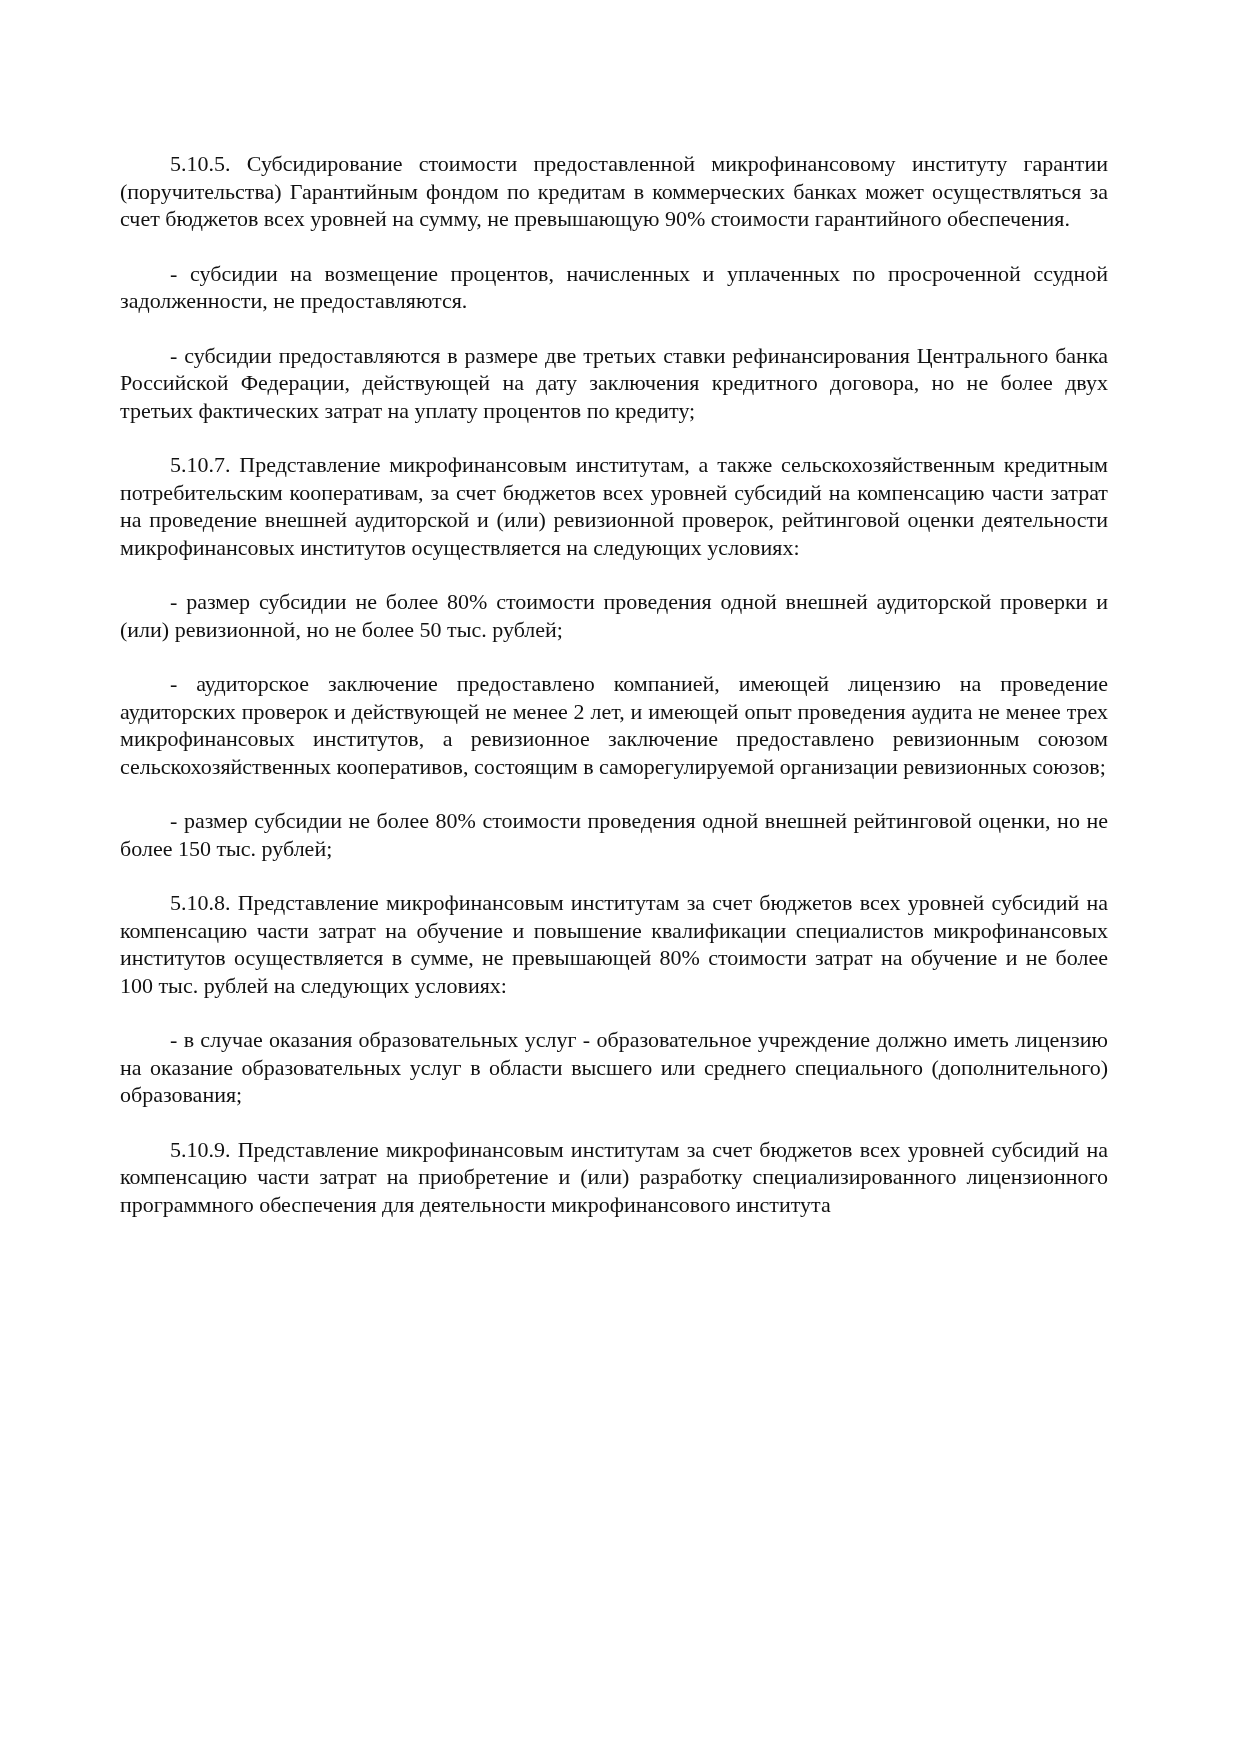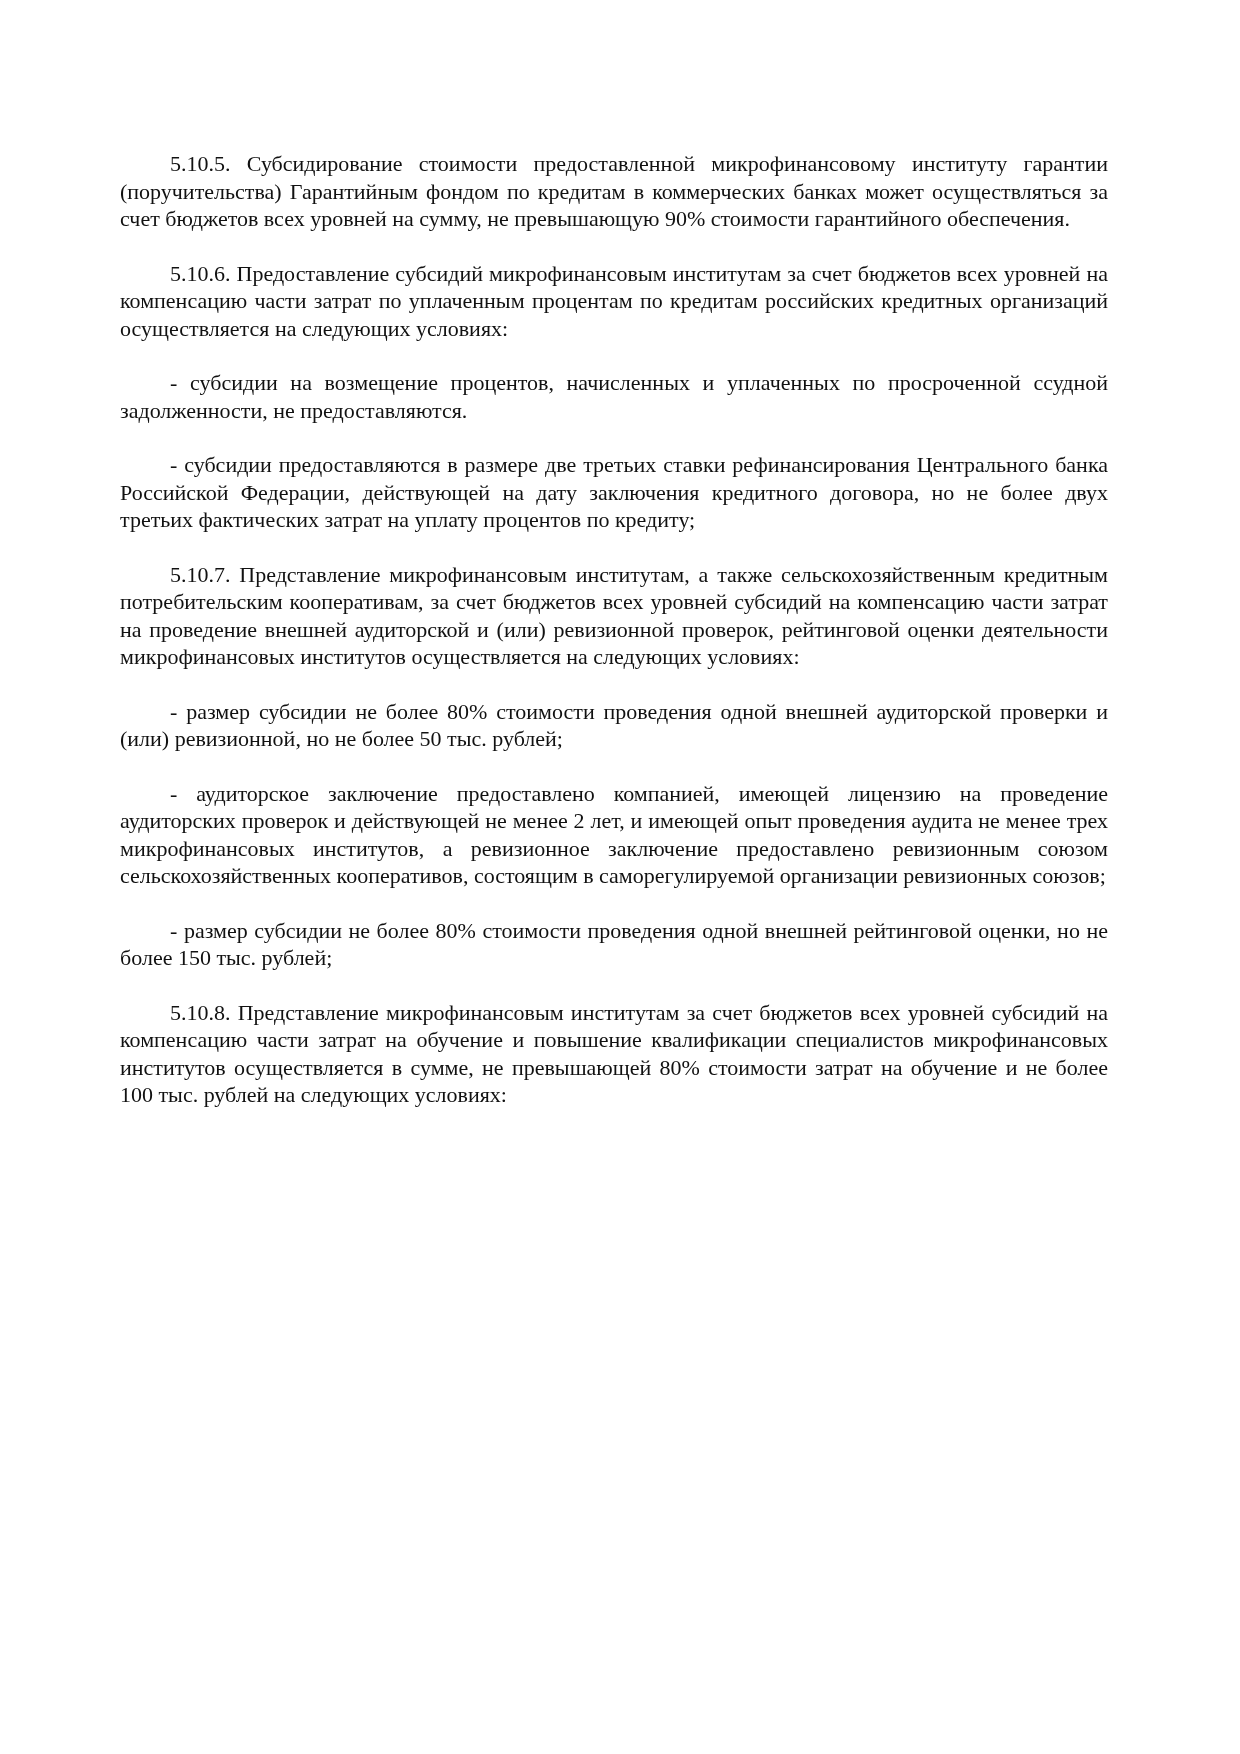--- a/index.html
+++ b/index.html
@@ -12,21 +12,22 @@
   .para {
     text-align: justify; text-align-last: left;
     margin: 0 12px 27px 0; text-indent: 50px;
   }
 </style>
 </head>
 <body>
 
 <div class="page">
   <p class="para">5.10.5. Субсидирование стоимости предоставленной микрофинансовому институту гарантии (поручительства) Гарантийным фондом по кредитам в коммерческих банках может осуществляться за счет бюджетов всех уровней на сумму, не превышающую 90% стоимости гарантийного обеспечения.</p>
-  <p class="para">5.10.6. Предоставление субсидий микрофинансовым институтам за счет бюджетов всех уровней на компенсацию части затрат по уплаченным процентам по кредитам российских кредитных организаций осуществляется на следующих условиях:</p>
   <p class="para">- субсидии на возмещение процентов, начисленных и уплаченных по просроченной ссудной задолженности, не предоставляются.</p>
   <p class="para">- субсидии предоставляются в размере две третьих ставки рефинансирования Центрального банка Российской Федерации, действующей на дату заключения кредитного договора, но не более двух третьих фактических затрат на уплату процентов по кредиту;</p>
   <p class="para">5.10.7. Представление микрофинансовым институтам, а также сельскохозяйственным кредитным потребительским кооперативам, за счет бюджетов всех уровней субсидий на компенсацию части затрат на проведение внешней аудиторской и (или) ревизионной проверок, рейтинговой оценки деятельности микрофинансовых институтов осуществляется на следующих условиях:</p>
   <p class="para">- размер субсидии не более 80% стоимости проведения одной внешней аудиторской проверки и (или) ревизионной, но не более 50 тыс. рублей;</p>
   <p class="para">- аудиторское заключение предоставлено компанией, имеющей лицензию на проведение аудиторских проверок и действующей не менее 2 лет, и имеющей опыт проведения аудита не менее трех микрофинансовых институтов, а ревизионное заключение предоставлено ревизионным союзом сельскохозяйственных кооперативов, состоящим в саморегулируемой организации ревизионных союзов;</p>
   <p class="para">- размер субсидии не более 80% стоимости проведения одной внешней рейтинговой оценки, но не более 150 тыс. рублей;</p>
   <p class="para">5.10.8. Представление микрофинансовым институтам за счет бюджетов всех уровней субсидий на компенсацию части затрат на обучение и повышение квалификации специалистов микрофинансовых институтов осуществляется в сумме, не превышающей 80% стоимости затрат на обучение и не более 100 тыс. рублей на следующих условиях:</p>
+  <p class="para">- в случае оказания образовательных услуг - образовательное учреждение должно иметь лицензию на оказание образовательных услуг в области высшего или среднего специального (дополнительного) образования;</p>
+  <p class="para">5.10.9. Представление микрофинансовым институтам за счет бюджетов всех уровней субсидий на компенсацию части затрат на приобретение и (или) разработку специализированного лицензионного программного обеспечения для деятельности микрофинансового института</p>
 </div>
 
 </body></html>

